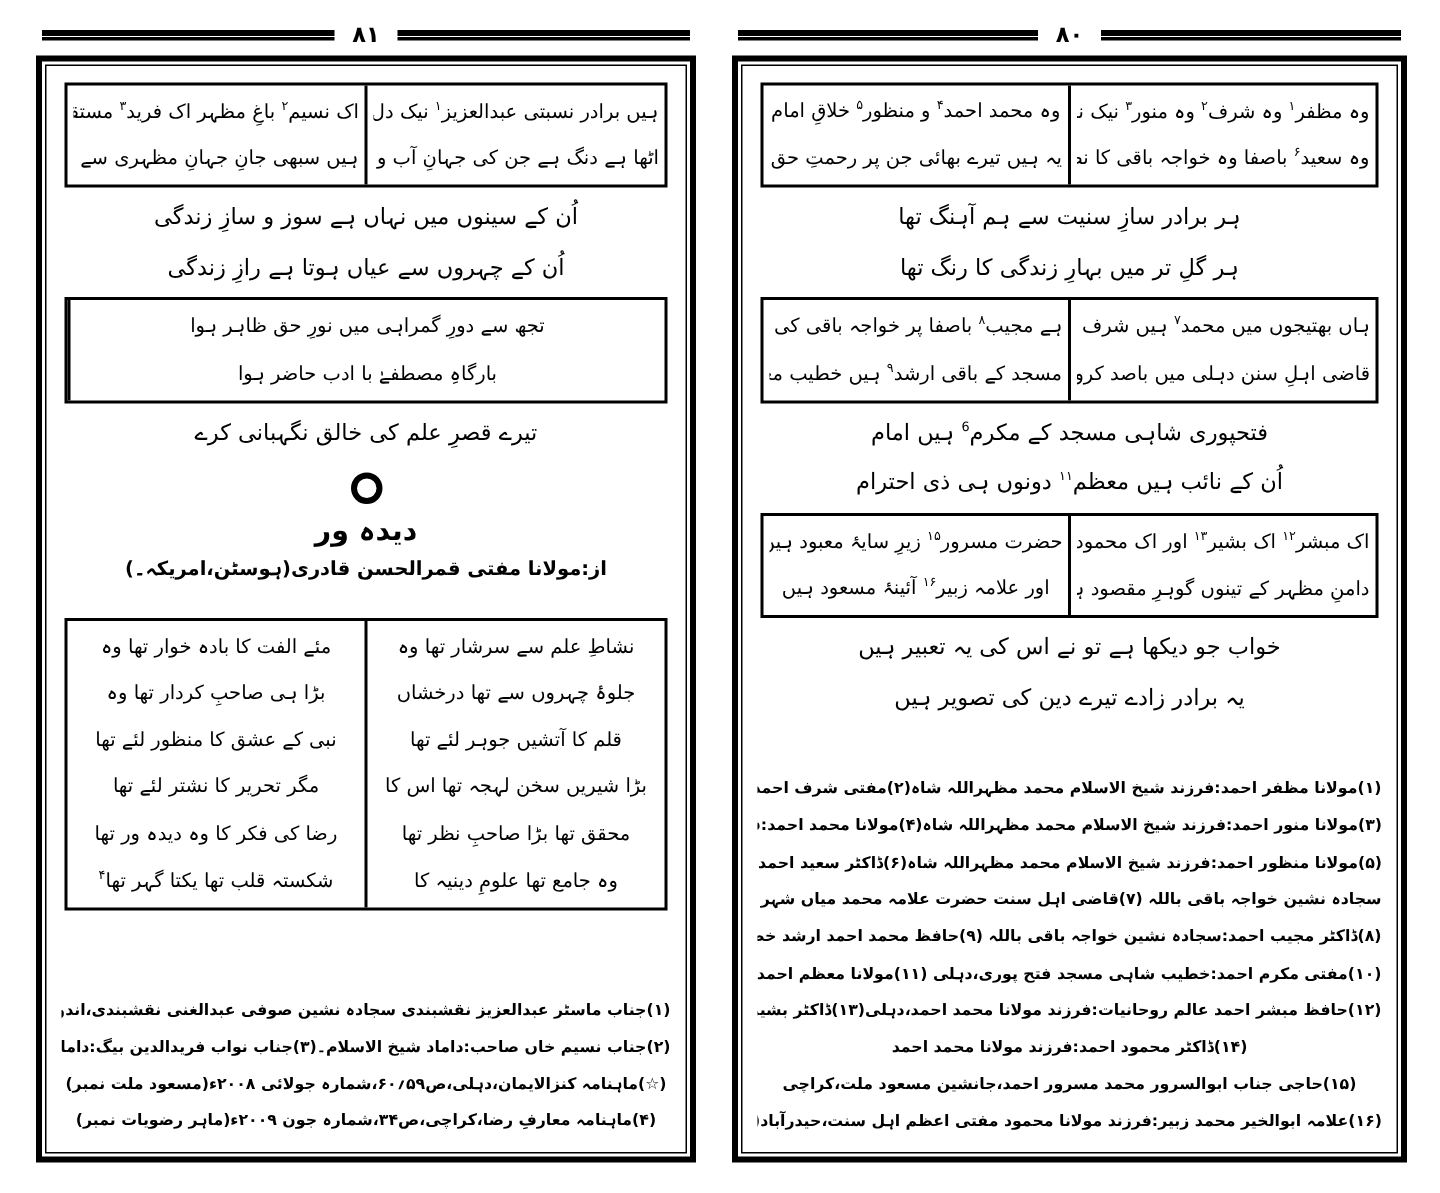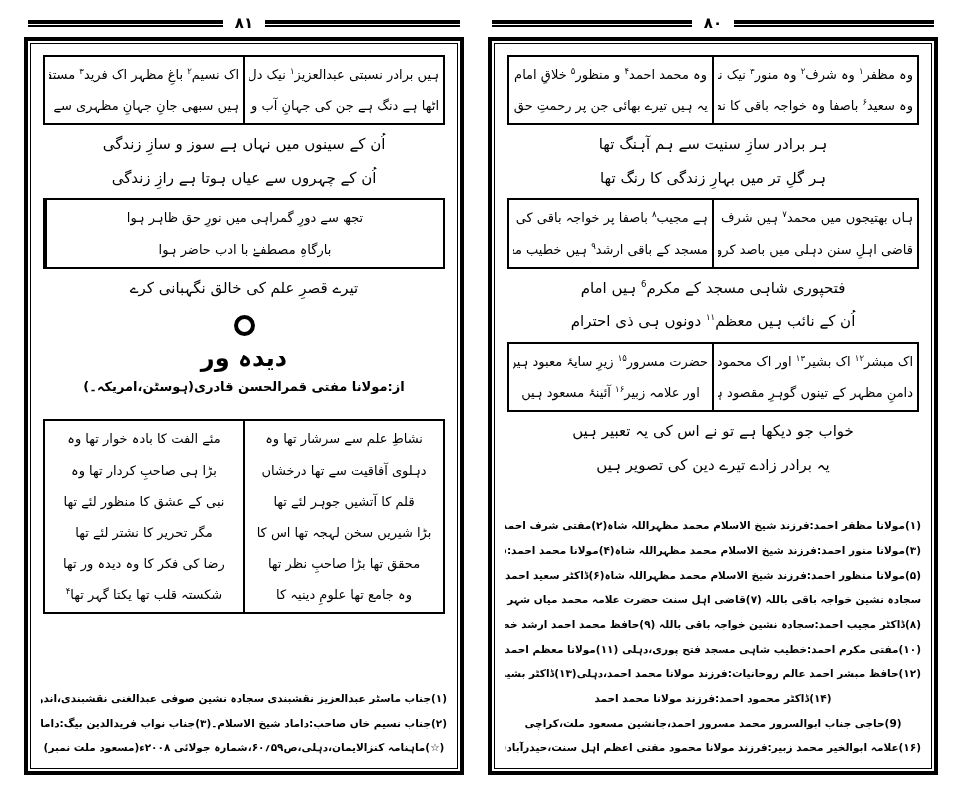--- a/index.html
+++ b/index.html
@@ -13,21 +13,21 @@
   .pnum{font-weight:bold;font-size:15px;line-height:1;direction:rtl;}
   .frame{flex:1;border:4px solid #000;padding:2px;box-sizing:border-box;background:#fff;}
   .frame-in{border:1px solid #000;height:100%;box-sizing:border-box;padding:8px 10px 8px 10px;display:flex;flex-direction:column;overflow:hidden;}
   .pbox{border:2px solid #000;display:flex;direction:rtl;margin:3px 2px;background:#fff;}
   .pcol{flex:1 1 0;padding:2px 4px;min-width:0;}
   .pcol:first-child{border-left:2px solid #000;}
   .pline{direction:rtl;text-align:center;font-size:13px;line-height:2.4;white-space:nowrap;overflow:hidden;}
   .cline{direction:rtl;text-align:center;font-size:15px;line-height:2.1;white-space:nowrap;overflow:hidden;margin:1px 0;}
   sup{font-size:8.5px;line-height:0;}
   .ring{width:13px;height:13px;border:4px solid #000;border-radius:50%;margin:10px auto 4px auto;}
-  .ptitle{direction:rtl;text-align:center;font-weight:bold;font-size:24px;line-height:1.5;letter-spacing:2px;}
+  .ptitle{direction:rtl;text-align:center;font-weight:bold;font-size:19px;line-height:1.5;letter-spacing:2px;}
   .byline{direction:rtl;text-align:center;font-weight:bold;font-size:13px;line-height:1.7;margin-bottom:18px;}
   .fnotes{margin-top:auto;padding-top:4px;}
   .fn{direction:rtl;font-weight:bold;font-size:10.5px;line-height:2.35;white-space:nowrap;overflow:hidden;text-align:right;}
   .fn.c{text-align:center;}
 </style>
 </head>
 <body>
 
 <div class="sheet">
 
@@ -64,40 +64,41 @@
         <div class="cline sup-digits">تیرے قصرِ علم کی خالق نگہبانی کرے</div>
 
         <div class="ring"></div>
 
         <div class="ptitle">دیدہ ور</div>
         <div class="byline">از:مولانا مفتی قمرالحسن قادری(ہوسٹن،امریکہ۔)</div>
 
         <div class="pbox">
           <div class="pcol">
             <div class="pline sup-digits">نشاطِ علم سے سرشار تھا وہ</div>
-            <div class="pline sup-digits">دہلوی آفاقیت سے تھا درخشاں</div>
+            <div class="pline sup-digits">جلوۂ چہروں سے تھا درخشاں</div>
             <div class="pline sup-digits">قلم کا آتشیں جوہر لئے تھا</div>
             <div class="pline sup-digits">بڑا شیریں سخن لہجہ تھا اس کا</div>
             <div class="pline sup-digits">محقق تھا بڑا صاحبِ نظر تھا</div>
             <div class="pline sup-digits">وہ جامع تھا علومِ دینیہ کا</div>
           </div>
           <div class="pcol">
             <div class="pline sup-digits">مئے الفت کا بادہ خوار تھا وہ</div>
             <div class="pline sup-digits">بڑا ہی صاحبِ کردار تھا وہ</div>
             <div class="pline sup-digits">نبی کے عشق کا منظور لئے تھا</div>
             <div class="pline sup-digits">مگر تحریر کا نشتر لئے تھا</div>
             <div class="pline sup-digits">رضا کی فکر کا وہ دیدہ ور تھا</div>
             <div class="pline sup-digits">شکستہ قلب تھا یکتا گہر تھا<sup>۴</sup></div>
           </div>
         </div>
 
         <div class="fnotes">
           <div class="fn c">(۱)جناب ماسٹر عبدالعزیز نقشبندی سجادہ نشین صوفی عبدالغنی نقشبندی،اندور(بھارت)</div>
           <div class="fn c">(۲)جناب نسیم خاں صاحب:داماد شیخ الاسلام۔(۳)جناب نواب فریدالدین بیگ:داماد شیخ الاسلام</div>
           <div class="fn c">(☆)ماہنامہ کنزالایمان،دہلی،ص۵۹؍۶۰،شمارہ جولائی ۲۰۰۸ء(مسعود ملت نمبر)</div>
+          <div class="fn c">(۴)ماہنامہ معارفِ رضا،کراچی،ص۳۴،شمارہ جون ۲۰۰۹ء(ماہر رضویات نمبر)</div>
         </div>
 
       </div>
     </div>
   </section>
 
   <section class="page pright">
     <div class="phead">
       <div class="hbar"></div>
       <div class="pnum">۸۰</div>
@@ -150,21 +151,21 @@
 
         <div class="fnotes">
           <div class="fn">(۱)مولانا مظفر احمد:فرزند شیخ الاسلام محمد مظہراللہ شاہ(۲)مفتی شرف احمد:فرزند شیخ الاسلام محمد مظہراللہ شاہ</div>
           <div class="fn">(۳)مولانا منور احمد:فرزند شیخ الاسلام محمد مظہراللہ شاہ(۴)مولانا محمد احمد:فرزند شیخ الاسلام محمد مظہراللہ شاہ</div>
           <div class="fn">(۵)مولانا منظور احمد:فرزند شیخ الاسلام محمد مظہراللہ شاہ(۶)ڈاکٹر سعید احمد:فرزند شیخ الاسلام محمد مظہراللہ و</div>
           <div class="fn c">سجادہ نشین خواجہ باقی باللہ (۷)قاضی اہل سنت حضرت علامہ محمد میاں شہر دہلوی</div>
           <div class="fn">(۸)ڈاکٹر مجیب احمد:سجادہ نشین خواجہ باقی باللہ (۹)حافظ محمد احمد ارشد خطیب مسجد خواجہ باقی باللہ،دہلی</div>
           <div class="fn">(۱۰)مفتی مکرم احمد:خطیب شاہی مسجد فتح پوری،دہلی (۱۱)مولانا معظم احمد نائب امام مسجد فتح پوری۔</div>
           <div class="fn">(۱۲)حافظ مبشر احمد عالم روحانیات:فرزند مولانا محمد احمد،دہلی(۱۳)ڈاکٹر بشیر احمد:فرزند مولانا محمد احمد</div>
           <div class="fn c">(۱۴)ڈاکٹر محمود احمد:فرزند مولانا محمد احمد</div>
-          <div class="fn c">(9)حاجی جناب ابوالسرور محمد مسرور احمد،جانشین مسعود ملت،کراچی</div>
+          <div class="fn c">(۱۵)حاجی جناب ابوالسرور محمد مسرور احمد،جانشین مسعود ملت،کراچی</div>
           <div class="fn c">(۱۶)علامہ ابوالخیر محمد زبیر:فرزند مولانا محمود مفتی اعظم اہل سنت،حیدرآباد(سندھ)پاکستان</div>
         </div>
 
       </div>
     </div>
   </section>
 
 </div>
 
 </body></html>

